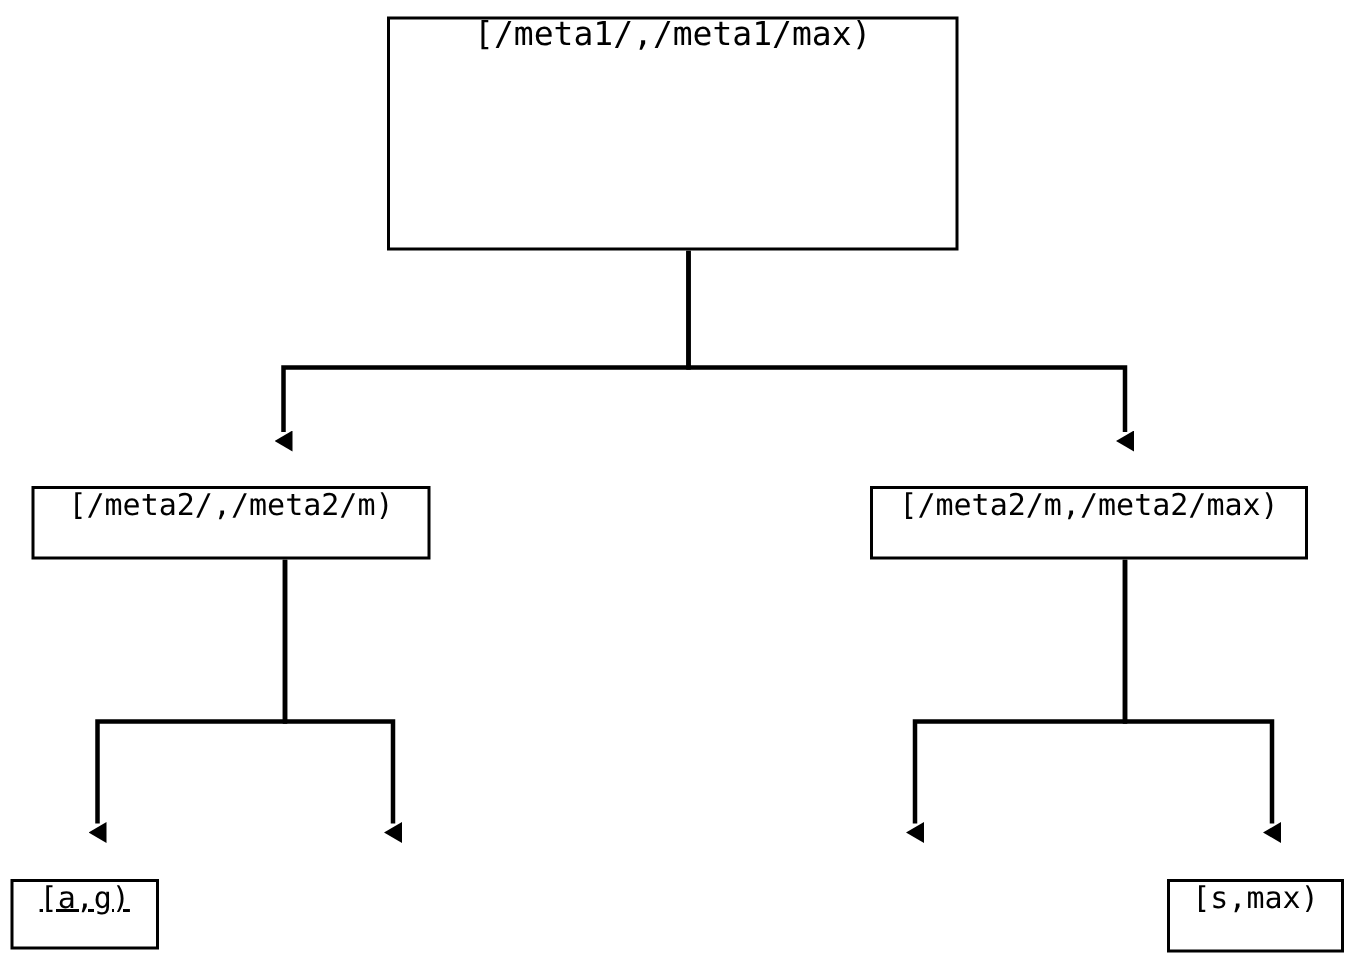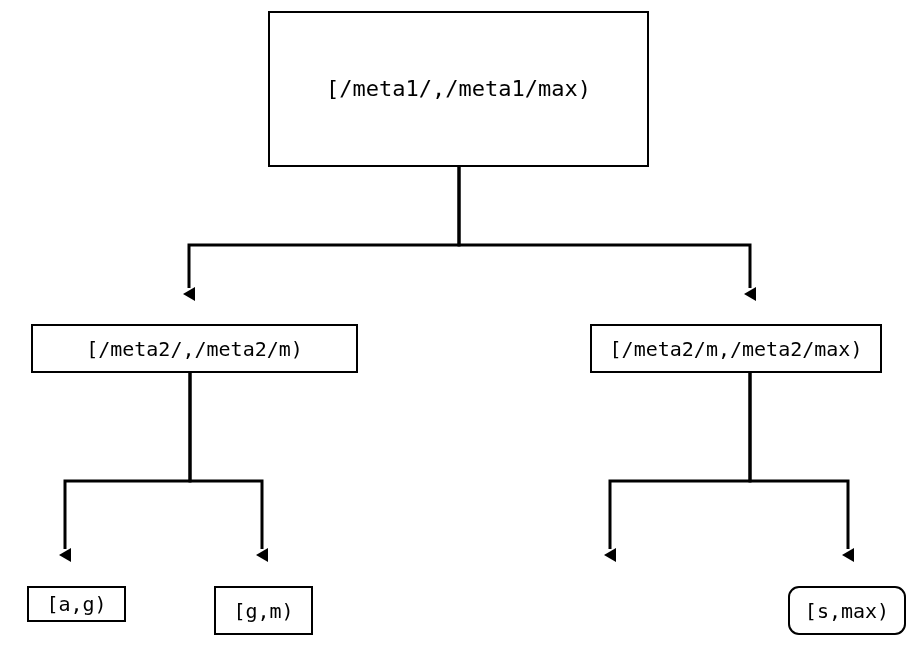--- a/index.html
+++ b/index.html
@@ -25,79 +25,78 @@
     top: 0;
     width: 912px;
     height: 652px;
   }
   .node {
     position: absolute;
     box-sizing: border-box;
     background: #ffffff;
     border: 2px solid #000000;
     display: flex;
-    align-items: center;
+    align-items: flex-start;
     justify-content: center;
     color: #000000;
     white-space: pre;
-    margin-left: 10px;
   }
   .node-label {
     display: block;
     line-height: 1;
     letter-spacing: 0px;
   }
   
   #node-root {
     left: 258px;
     top: 11px;
     width: 381px;
     height: 156px;
   }
   #node-root .node-label { font-size: 22px; }
   
   #node-mid-left {
     left: 21px;
     top: 324px;
-    width: 327px;
+    width: 266px;
     height: 49px;
   }
   #node-mid-right {
     left: 580px;
     top: 324px;
     width: 292px;
     height: 49px;
   }
   #node-mid-left .node-label,
   #node-mid-right .node-label { font-size: 20px; }
   
   #node-leaf-ag {
-    left: 17px;
+    left: 7px;
     top: 586px;
     width: 99px;
-    height: 36px;
+    height: 47px;
+    text-decoration: underline;
   }
   #node-leaf-gm {
     left: 204px;
     top: 586px;
     width: 99px;
     height: 49px;
   }
   #node-leaf-ms {
     left: 554px;
     top: 586px;
     width: 99px;
     height: 49px;
   }
   #node-leaf-smax {
     left: 778px;
     top: 586px;
     width: 118px;
     height: 49px;
-    border-radius: 11px;
   }
   #node-leaf-ag .node-label,
   #node-leaf-gm .node-label,
   #node-leaf-ms .node-label,
   #node-leaf-smax .node-label { font-size: 20px; }
 </style>
 </head>
 <body>
 
 <div id="diagram-canvas">
@@ -140,22 +139,19 @@
   </div>
 
   <div class="node" id="node-mid-right">
     <span class="node-label">[/meta2/m,/meta2/max)</span>
   </div>
 
   <div class="node" id="node-leaf-ag">
     <span class="node-label">[a,g)</span>
   </div>
 
-  <div class="node" id="node-leaf-gm">
-    <span class="node-label">[g,m)</span>
-  </div>
 
 
   <div class="node" id="node-leaf-smax">
     <span class="node-label">[s,max)</span>
   </div>
 
 </div>
 
 </body></html>

